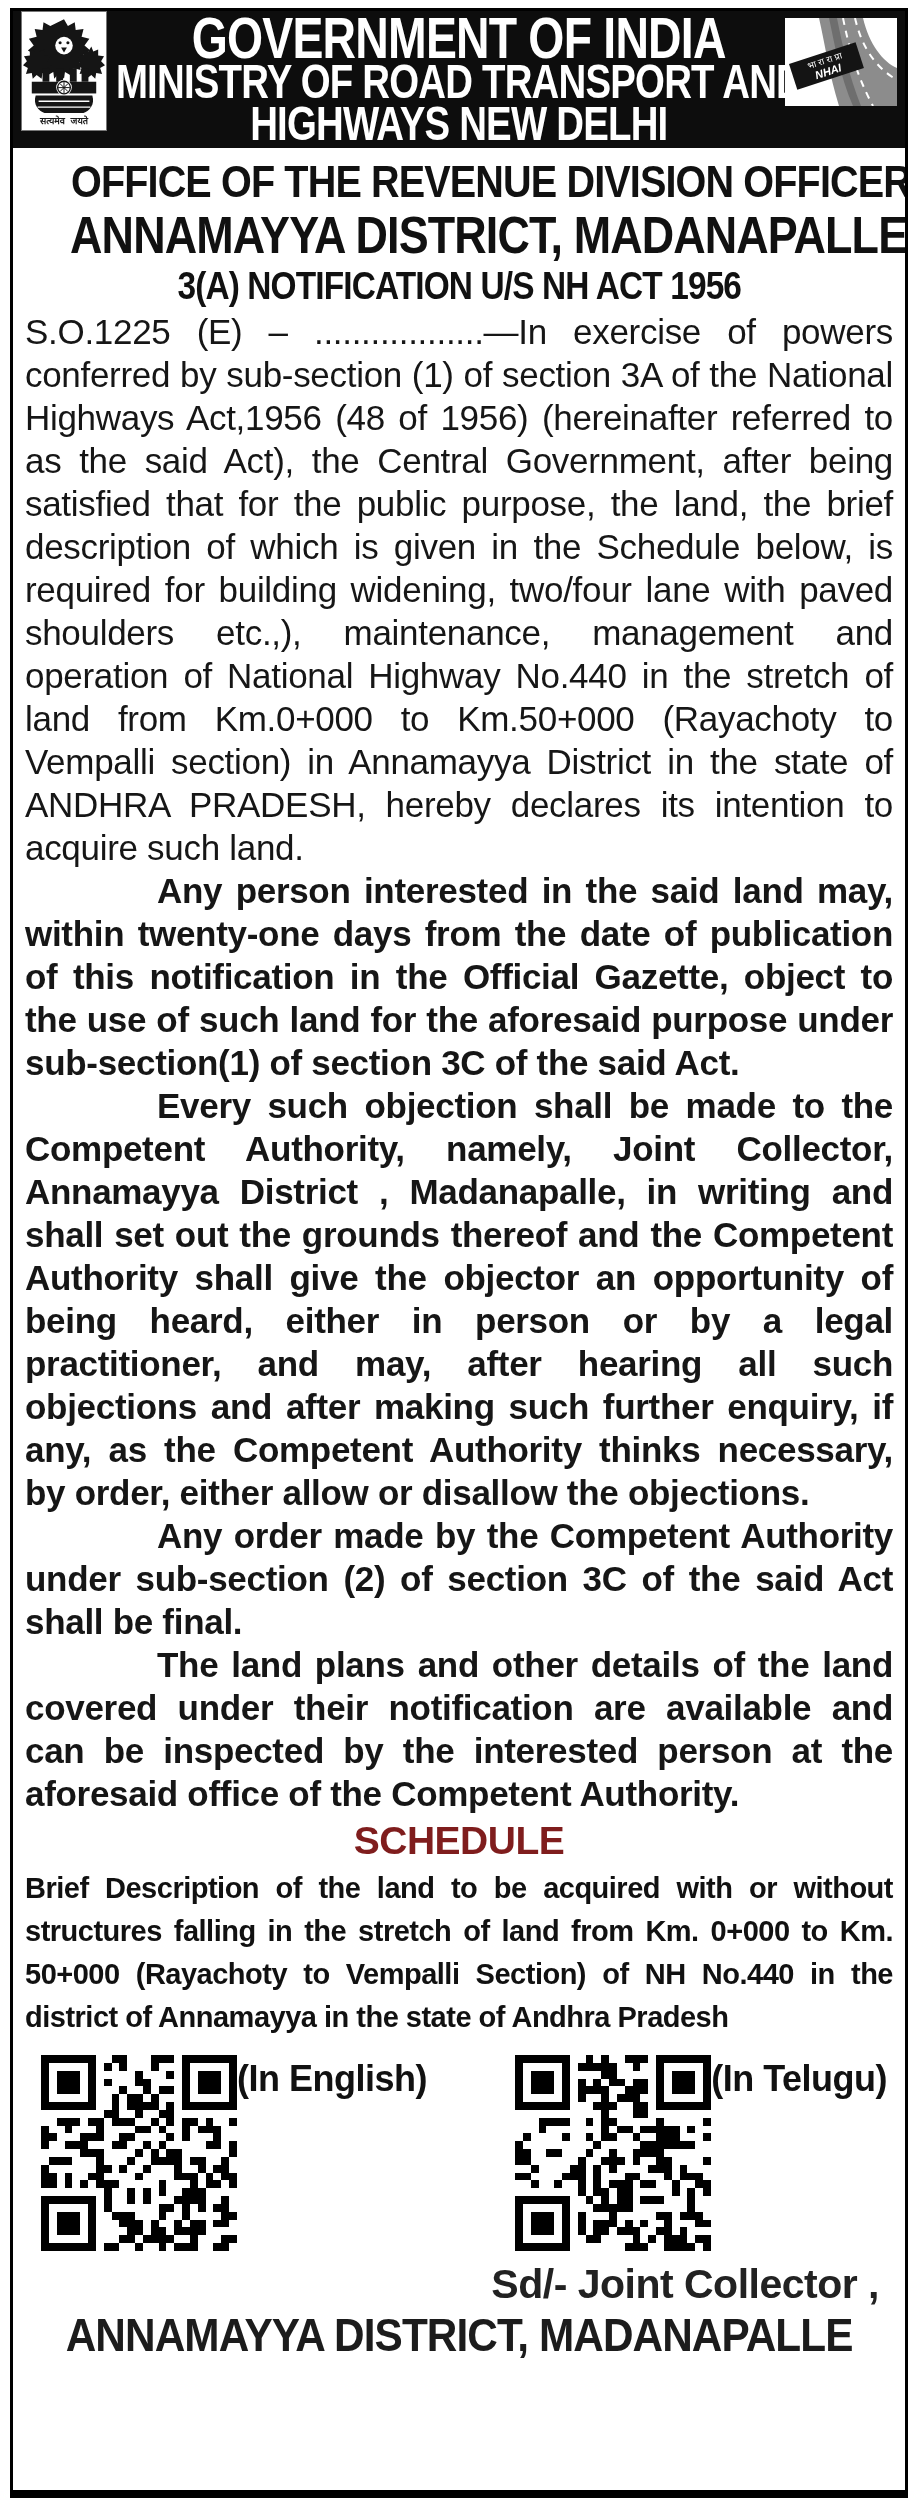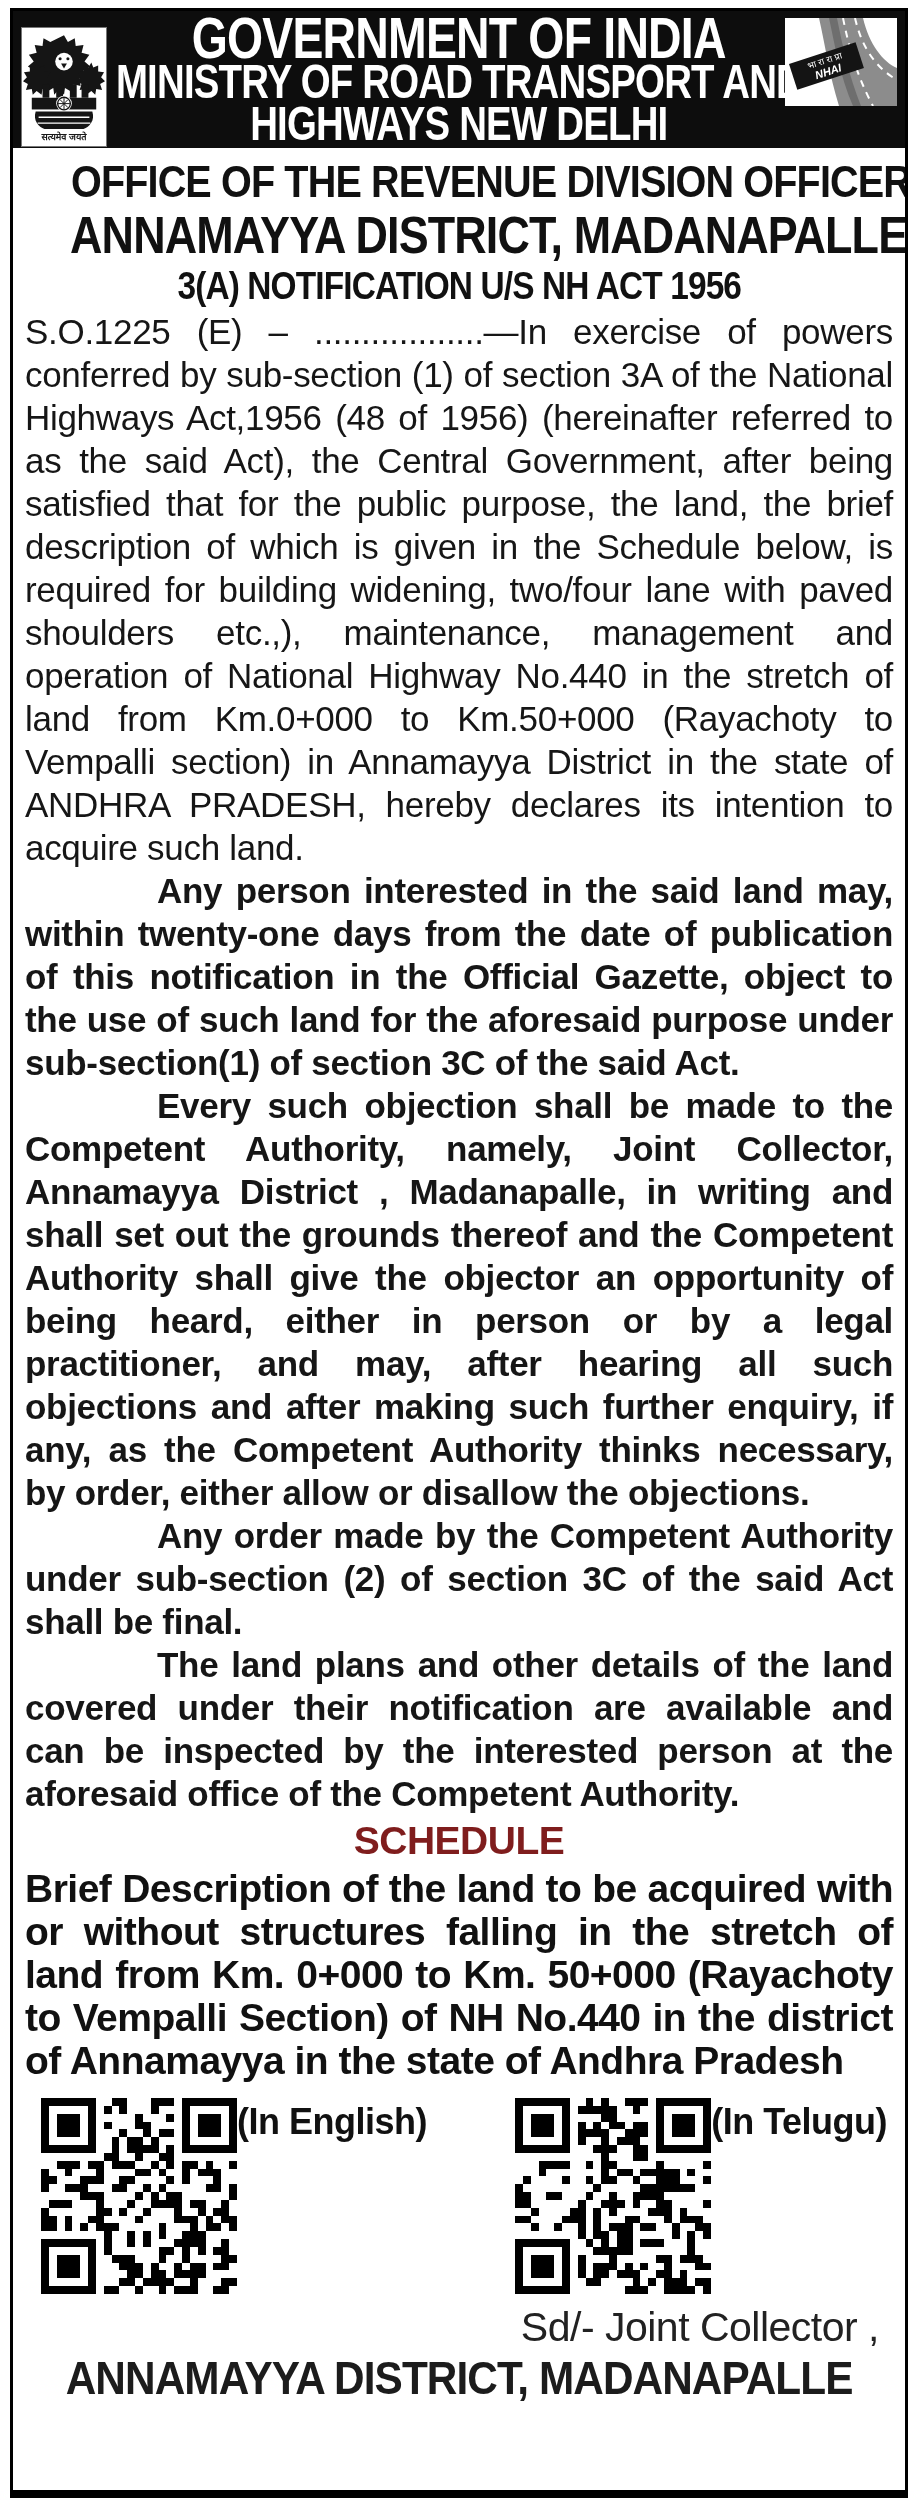--- a/index.html
+++ b/index.html
@@ -20,22 +20,22 @@
     overflow:hidden;
   }
   .banner .t1,.banner .t2,.banner .t3{
     display:inline-block;white-space:nowrap;font-weight:bold;
     transform:scaleX(0.8);transform-origin:50% 50%;letter-spacing:-1px;
   }
   .banner .t1{font-size:58px;line-height:46px;}
   .banner .t2{font-size:48px;line-height:42px;}
   .banner .t3{font-size:48px;line-height:42px;}
   .emblem-box{
-    position:absolute;left:8px;top:16px;width:84px;height:118px;
-    background:#fff;border:1px solid #777;display:flex;align-items:center;justify-content:center;
+    position:absolute;left:8px;top:0;width:84px;height:118px;
+    background:#fff;border:1px solid #777;display:flex;align-items:center;justify-content:center;font-family:Liberation Mono, monospace;
   }
   .nhai-box{
     position:absolute;right:8px;top:7px;width:112px;height:88px;
     background:#fff;overflow:hidden;
   }
   
   .office{padding-top:8px;text-align:center;overflow:hidden;}
   .office .o1,.office .o2,.office .o3{
     display:inline-block;white-space:nowrap;font-weight:bold;color:#111;
     transform:scaleX(0.88);transform-origin:50% 50%;letter-spacing:-1px;
@@ -50,35 +50,35 @@
   }
   .doc-body p{margin:0;}
   .doc-body p.indented{text-indent:132px;font-weight:bold;}
   .so-prefix{font-weight:normal;}
   
   .schedule-heading{
     text-align:center;font-weight:bold;font-size:39px;line-height:48px;
     margin:2px 0 2px 0;color:#7f1d1d;letter-spacing:-0.5px;
   }
   .schedule-desc{
-    padding:0 12px;font-weight:bold;font-size:39px;line-height:43px;
+    padding:0 12px;font-weight:bold;font-size:29px;line-height:43px;
     text-align:justify;letter-spacing:-0.5px;color:#111;
   }
   
   .qr-row{
     margin-top:16px;display:flex;justify-content:space-between;
     padding:0 18px 0 28px;
   }
   .qr-block{display:flex;flex-direction:row;}
   .qr-block svg{width:196px;height:196px;background:#fff;}
   .qr-label{font-weight:bold;font-size:36px;line-height:48px;color:#111;letter-spacing:-0.5px;}
   .qr-label.right{text-align:center;}
   
   .sig1{
-    text-align:right;padding-right:26px;font-weight:normal;font-size:41px;
+    text-align:right;padding-right:26px;font-weight:bold;font-size:41px;
     line-height:50px;color:#222;letter-spacing:-0.5px;margin-top:8px;
   }
   .sig2{text-align:center;overflow:hidden;}
   .sig2 span{
     display:inline-block;white-space:nowrap;font-weight:bold;font-size:47px;
     line-height:52px;color:#1c1c1c;transform:scaleX(0.9);transform-origin:50% 50%;
     letter-spacing:-1px;
   }
 </style>
 </head>

